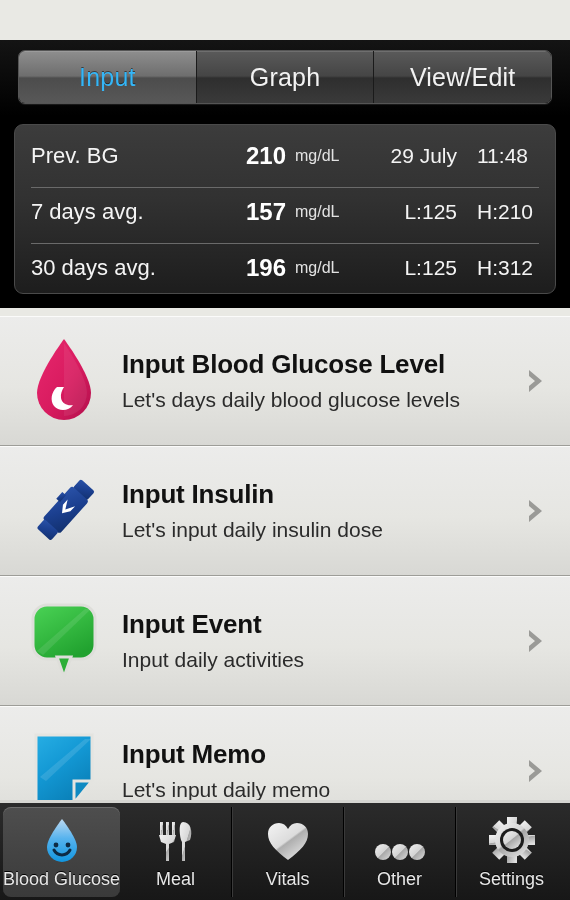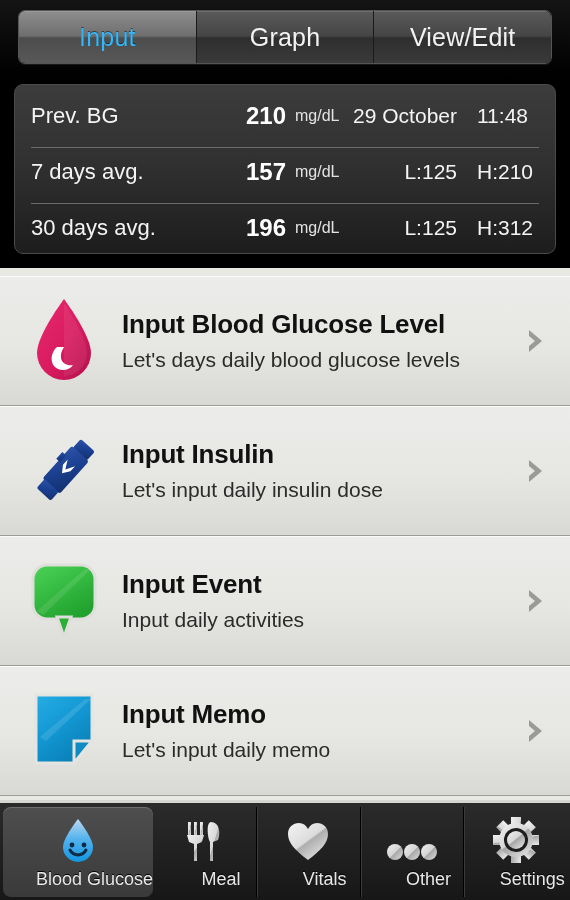--- a/index.html
+++ b/index.html
@@ -16,20 +16,21 @@
     display:flex; flex-direction:column;
   }
 
   
   .topbar {
     height:76px;
     background:#0b0b0b;
     background:linear-gradient(#141414,#000);
     padding:10px 18px 12px 18px;
     flex:0 0 auto;
+    margin-top:40px;
   }
   .segmented {
     display:flex;
     height:100%;
     border-radius:7px;
     overflow:hidden;
     border:1px solid #555;
     box-shadow:0 1px 1px rgba(255,255,255,.10);
   }
   .seg {
@@ -141,21 +142,20 @@
     background:linear-gradient(#4e4e4e,#3a3a3a);
     border-radius:8px;
     border-right:none;
     box-shadow:inset 0 1px 0 rgba(255,255,255,.18);
   }
   .tab-icon { height:50px; display:flex; align-items:flex-end; justify-content:center; }
   .tab-label {
     font-size:18px; color:#e8e8e8;
     text-shadow:0 -1px 0 #000;
     white-space:nowrap;
-    margin-left:33px;
   }
 </style>
 </head>
 <body>
 
 <div class="app">
 
   <div class="topbar">
     <div class="segmented">
       <div class="seg active">
@@ -171,21 +171,21 @@
   </div>
 
   <div class="stats-wrap">
     <div class="stats">
 
       <div class="stat-row">
         <div class="st-label">Prev. BG</div>
         <div class="st-value">210</div>
         <div class="st-unit">mg/dL</div>
         <div class="st-extra">
-          <span>29 October</span>
+          <span>29 July</span>
           <span class="st-time">11:48</span>
         </div>
       </div>
 
       <div class="stat-row">
         <div class="st-label">7 days avg.</div>
         <div class="st-value">157</div>
         <div class="st-unit">mg/dL</div>
         <div class="st-extra">
           <span>L:125</span>

